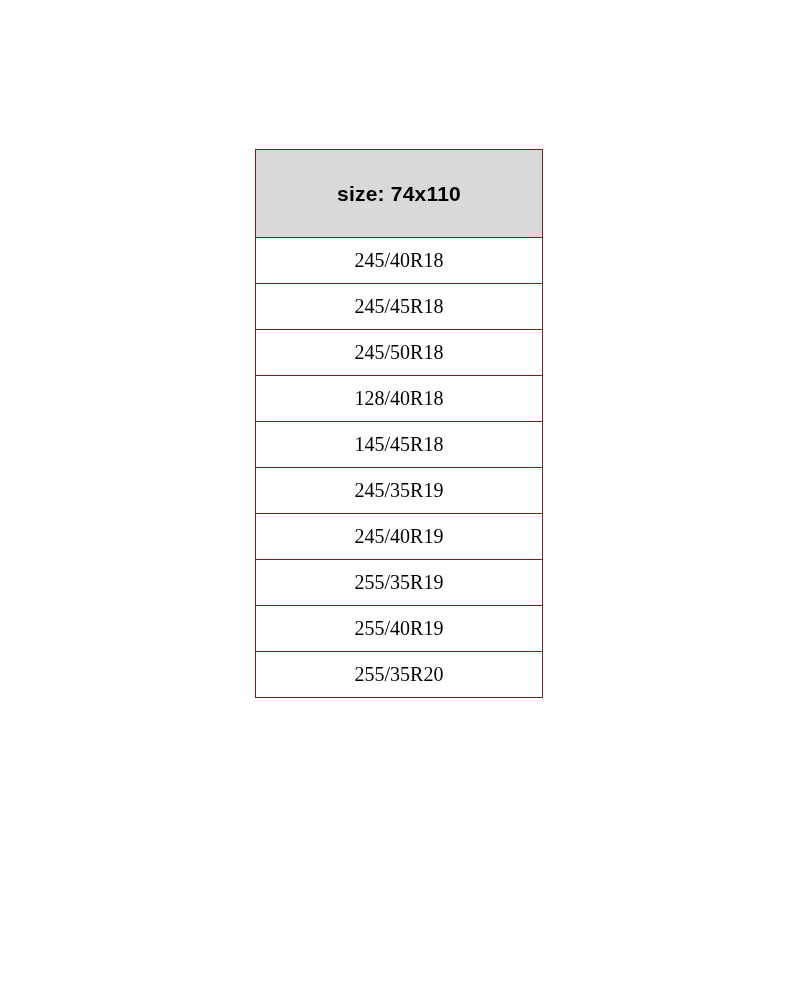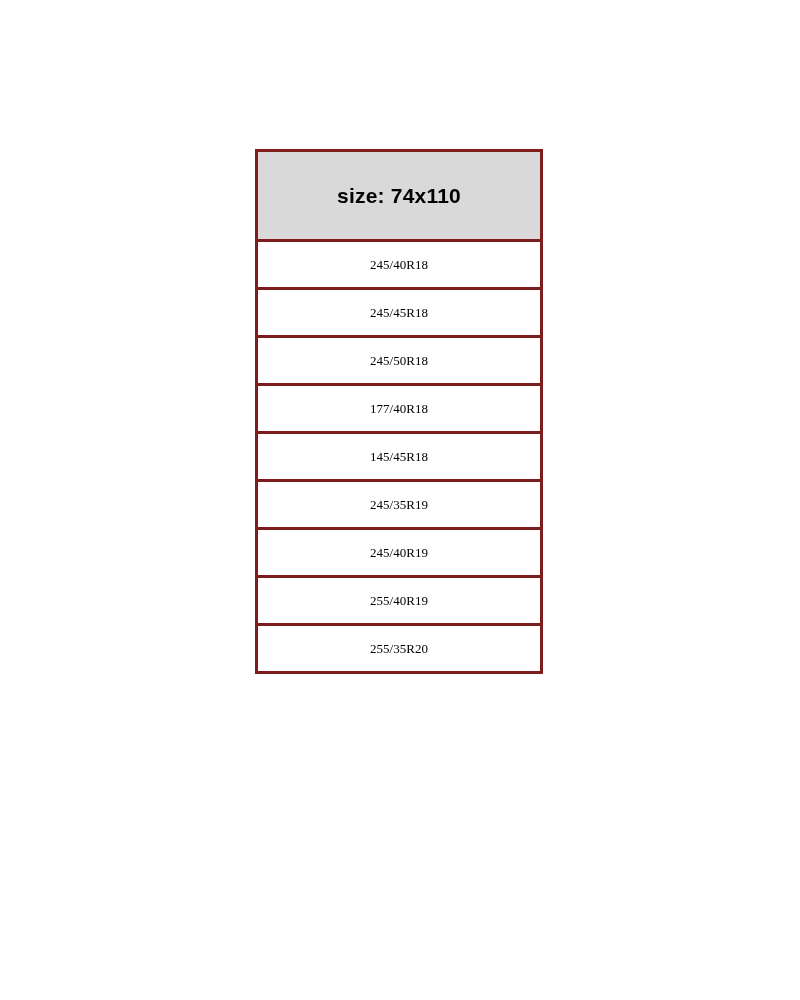--- a/index.html
+++ b/index.html
@@ -19,36 +19,36 @@
     left: 255px;
     top: 149px;
     width: 288px;
   }
   table.size-table {
     border-collapse: collapse;
     width: 100%;
     table-layout: fixed;
   }
   table.size-table td {
-    border: 3px solid #7f1d1d;
+    border: 1px solid #7f1d1d;
     text-align: center;
     vertical-align: middle;
     color: #000000;
   }
   td.header-cell {
     background: #d9d9d9;
     font-weight: bold;
     font-size: 21px;
     height: 85px;
     letter-spacing: 0.2px;
   }
   td.size-cell {
     background: #ffffff;
     font-weight: normal;
-    font-size: 13px;
+    font-size: 20px;
     height: 43px;
     font-family: "Liberation Serif", serif;
   }
 </style>
 </head>
 <body>
 
 <div class="table-wrap">
   <table class="size-table">
     <tbody>
@@ -58,30 +58,33 @@
       <tr>
         <td class="size-cell">245/40R18</td>
       </tr>
       <tr>
         <td class="size-cell">245/45R18</td>
       </tr>
       <tr>
         <td class="size-cell">245/50R18</td>
       </tr>
       <tr>
-        <td class="size-cell">177/40R18</td>
+        <td class="size-cell">128/40R18</td>
       </tr>
       <tr>
         <td class="size-cell">145/45R18</td>
       </tr>
       <tr>
         <td class="size-cell">245/35R19</td>
       </tr>
       <tr>
         <td class="size-cell">245/40R19</td>
+      </tr>
+      <tr>
+        <td class="size-cell">255/35R19</td>
       </tr>
       <tr>
         <td class="size-cell">255/40R19</td>
       </tr>
       <tr>
         <td class="size-cell">255/35R20</td>
       </tr>
     </tbody>
   </table>
 </div>

